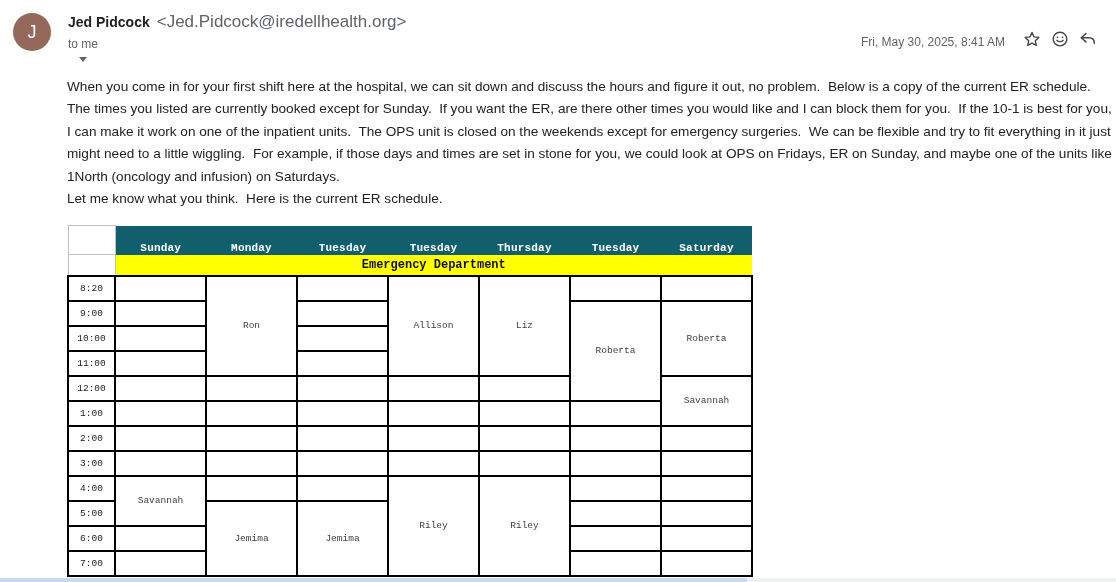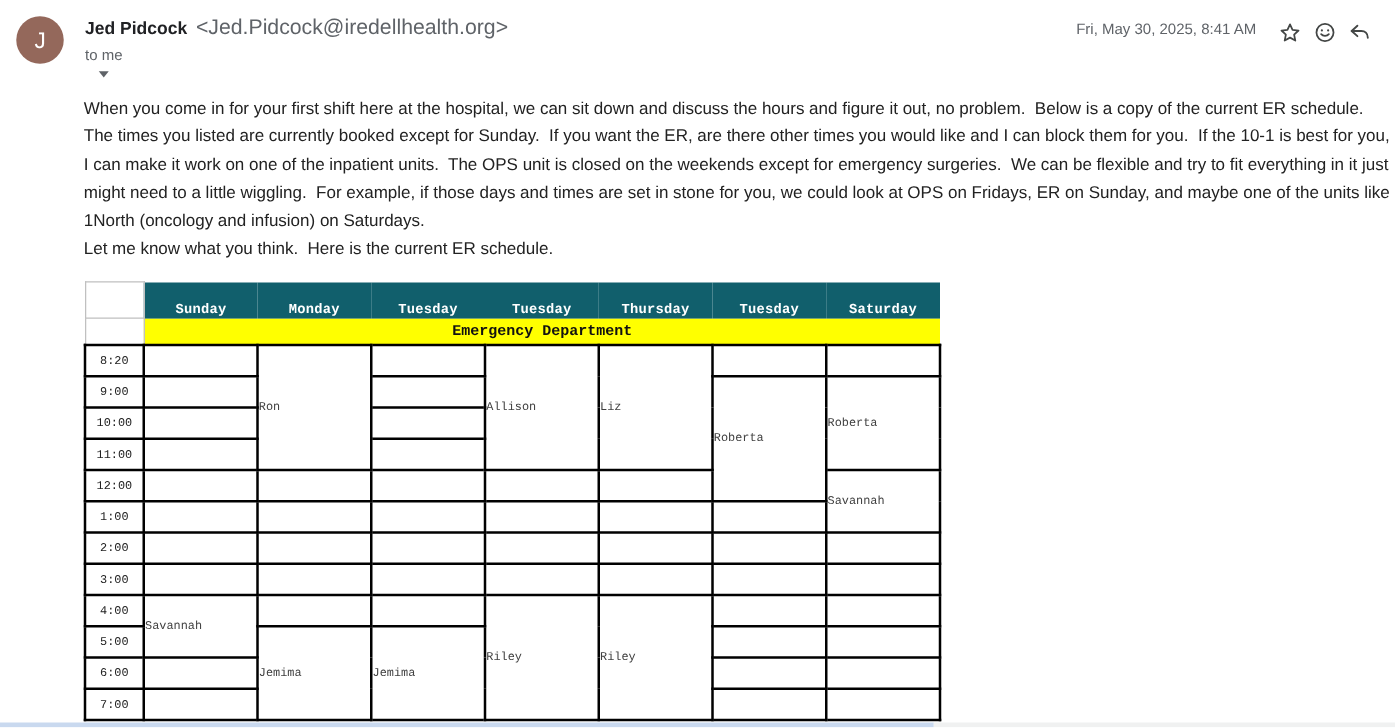--- a/index.html
+++ b/index.html
@@ -15,21 +15,21 @@
     position:absolute; left:0; top:1px; width:38px; height:38px; border-radius:50%;
     background:var(--avatar,#94685b); color:#fff; font-size:18px;
     display:flex; align-items:center; justify-content:center; cursor:pointer;
   }
   .sender-block { position:absolute; left:55px; top:0; }
   .sender-line { display:flex; align-items:center; gap:7px; }
   .sender-name { font-size:14px; font-weight:bold; color:#202124; }
   .sender-email { font-size:17px; color:#5f6368; }
   .to-line { display:flex; align-items:center; gap:4px; margin-top:5px; color:#5f6368; font-size:12px; cursor:pointer; width:max-content;flex-direction:column; }
   .caret { width:0; height:0; border-left:4px solid transparent; border-right:4px solid transparent; border-top:5px solid #5f6368; margin-top:2px; }
-  .header-meta { position:absolute; right:2px; top:4px; display:flex; align-items:flex-start; gap:8px; }
+  .header-meta { position:absolute; right:2px; top:17px; display:flex; align-items:flex-end; gap:8px; }
   .date-text { font-size:12px; color:#5f6368; margin-right:9px; }
   .icon-btn { width:20px; height:20px; color:#444746; cursor:pointer; display:flex; align-items:center; justify-content:center; }
   .icon-btn svg { width:20px; height:20px; display:block; }
 
   
   .body-text { margin:14px 4px 0 67px; width:1045px; }
   .body-par, .body-closing {
     font-size:13.6px; line-height:22.4px; color:#222; white-space:pre-wrap;
   }
 
@@ -42,21 +42,21 @@
   th.day {
     background:var(--teal,#115f6c); color:#fff; font-weight:bold; font-size:11px;
     height:29px; vertical-align:bottom; padding-bottom:1px; letter-spacing:.2px; border:0;
   }
   td.banner {
     background:var(--yellow,#ffff00); color:#111; font-weight:bold; font-size:12px;
     text-align:center; height:21px; border:0;
   }
   .sched tbody td { border:2px solid #000; height:25px; background:#fff; }
   td.time { font-size:9.5px; color:#222; text-align:center; }
-  td.shift { font-size:9.5px; color:#404040; vertical-align:middle;margin-top:44px; }
+  td.shift { font-size:9.5px; color:#404040; text-align:center; vertical-align:middle;margin-top:44px; }
   td.empty {}
 
   
   .strip-left  { position:absolute; left:0; bottom:0; width:747px; height:4px; background:#c9d9ef; }
   .strip-right { position:absolute; left:747px; right:0; bottom:0; height:4px; background:#f0f1f1; }
 </style>
 </head>
 <body>
 
 <div class="page" style="--teal: #115f6c; --yellow: #ffff00; --avatar: #94685b;">

